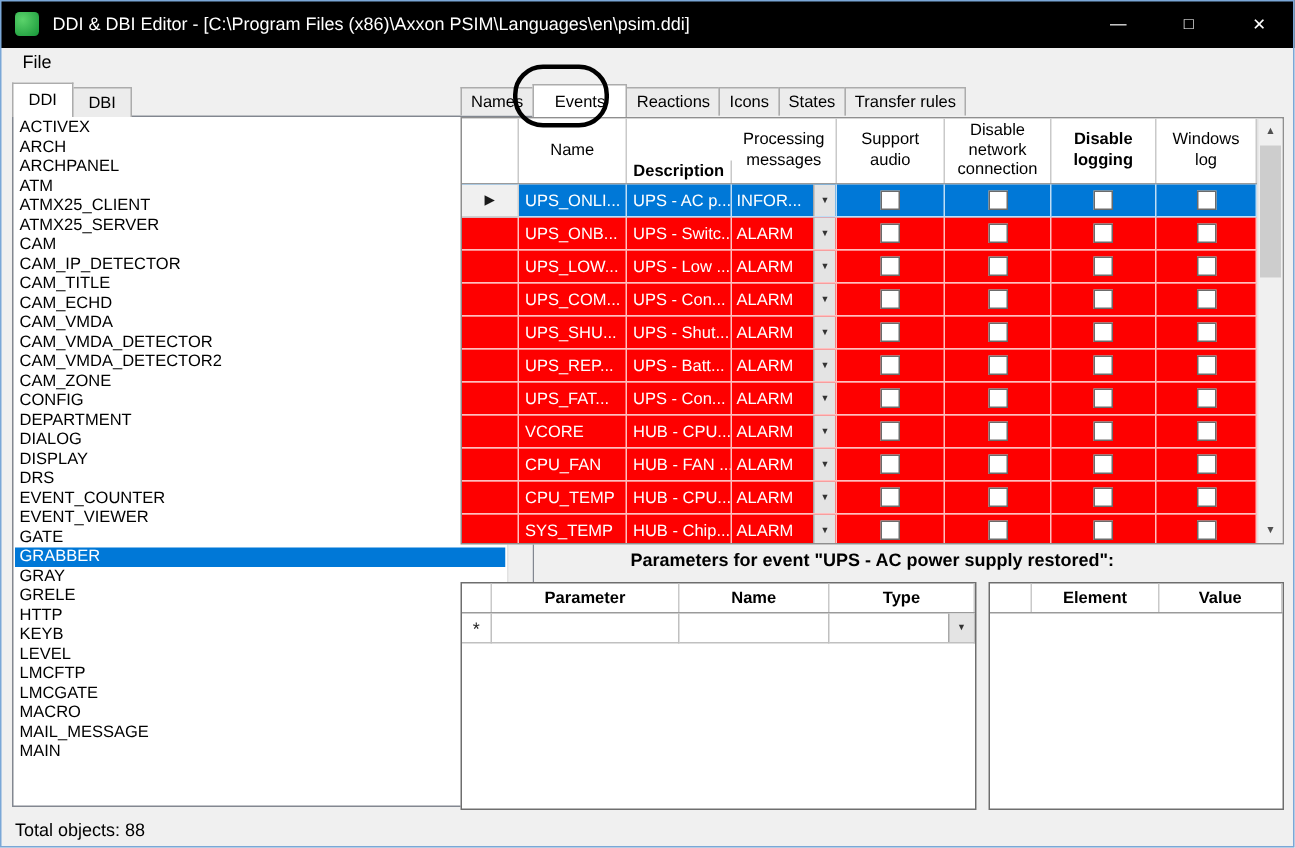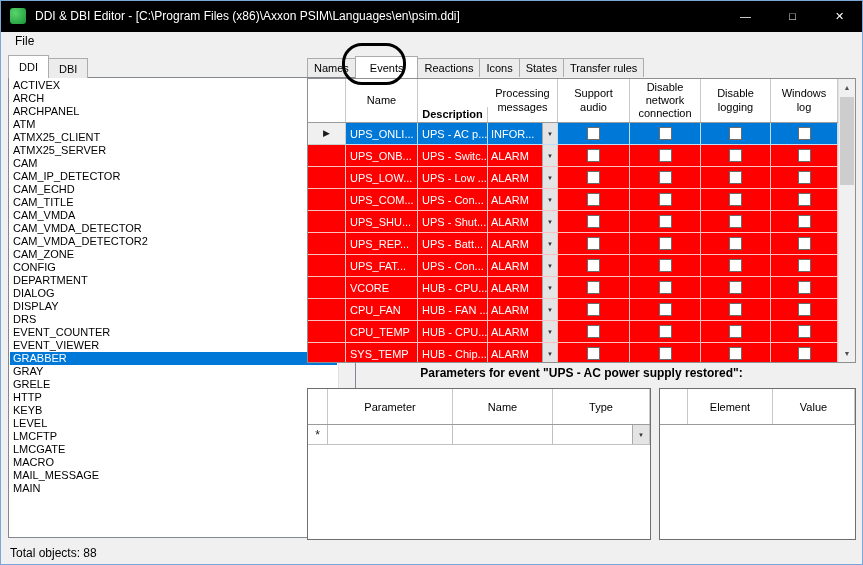--- a/index.html
+++ b/index.html
@@ -56,21 +56,21 @@
   .ghead { display:flex; height:44px; background:#fff; border-bottom:1px solid #9b9b9b; }
   .gh { display:flex; align-items:center; justify-content:center; text-align:center;
         font-size:11px; line-height:1.2; border-right:1px solid #c9c9c9; padding:1px 4px; }
   .gh.bold { font-weight:bold;margin-top:28px; }
   .col-rowsel { width:38px; flex:0 0 38px; }
   .col-name  { width:72px; flex:0 0 72px; }
   .col-desc  { width:70px; flex:0 0 70px; }
   .col-proc  { width:70px; flex:0 0 70px; }
   .col-audio { width:72px; flex:0 0 72px; }
   .col-net   { width:71px; flex:0 0 71px; }
-  .col-log   { width:70px; flex:0 0 70px; }
+  .col-log   { width:70px; flex:0 0 70px;font-weight:bold; }
   .col-win   { width:67px; flex:0 0 67px; }
 
   .grow { display:flex; height:22px; font-size:11px; color:#fff; }
   .grow.ralarm { background:var(--alarm,#fe0000); }
   .grow.rsel   { background:var(--sel,#0078d7); }
   .grow .c { display:flex; align-items:center; overflow:hidden;
              border-right:1px solid rgba(255,255,255,.75); border-bottom:1px solid rgba(255,255,255,.75); }
   .grow .col-rowsel { justify-content:center; }
   .grow.rsel .col-rowsel { background:#f0f0f0; border-right:1px solid #cfcfcf; border-bottom:1px solid #cfcfcf; }
   .arrow { font-size:9px; color:#1a1a1a; line-height:1; }
@@ -83,21 +83,21 @@
   .ddar { font-size:6px; color:#333; line-height:1; }
   .grow .chk { justify-content:center; }
   .cb { width:13px; height:13px; background:#fff; border:1px solid #6b6b6b; display:block; }
 
   
   .params-title { position:absolute; left:307px; top:366px; width:549px; text-align:center;
                   font-size:12px; font-weight:bold; white-space:nowrap; }
   .pgrid { position:absolute; top:388px; height:152px; background:#fff; border:1px solid #6e6e6e; }
   .pgrid.pleft  { left:307px; width:344px; }
   .pgrid.pright { left:659px; width:197px; }
-  .pg-header { display:flex; height:36px; border-bottom:1px solid #9b9b9b; }
+  .pg-header { display:flex; height:20px; border-bottom:1px solid #9b9b9b;font-weight:bold; }
   .pg-h { font-size:11px; display:flex; align-items:center; justify-content:center; border-right:1px solid #c9c9c9; }
   .pw-sel   { width:20px;  flex:0 0 20px; }
   .pw-param { width:125px; flex:0 0 125px; }
   .pw-pname { width:100px; flex:0 0 100px; }
   .pw-type  { flex:1; }
   .pw-rsel  { width:28px; flex:0 0 28px; }
   .pw-elem  { width:85px; flex:0 0 85px; }
   .pw-val   { flex:1; }
   .pg-row { display:flex; height:20px; }
   .pg-c { border-right:1px solid #c0c0c0; border-bottom:1px solid #c0c0c0; display:flex; align-items:center; }
@@ -141,33 +141,34 @@
 <div class="listbox">
   <div class="list-items">
       <div class="list-item">ACTIVEX</div>
       <div class="list-item">ARCH</div>
       <div class="list-item">ARCHPANEL</div>
       <div class="list-item">ATM</div>
       <div class="list-item">ATMX25_CLIENT</div>
       <div class="list-item">ATMX25_SERVER</div>
       <div class="list-item">CAM</div>
       <div class="list-item">CAM_IP_DETECTOR</div>
+      <div class="list-item">CAM_TITLE</div>
       <div class="list-item">CAM_ECHD</div>
-      <div class="list-item">CAM_TITLE</div>
       <div class="list-item">CAM_VMDA</div>
       <div class="list-item">CAM_VMDA_DETECTOR</div>
       <div class="list-item">CAM_VMDA_DETECTOR2</div>
       <div class="list-item">CAM_ZONE</div>
       <div class="list-item">CONFIG</div>
       <div class="list-item">DEPARTMENT</div>
       <div class="list-item">DIALOG</div>
       <div class="list-item">DISPLAY</div>
       <div class="list-item">DRS</div>
       <div class="list-item">EVENT_COUNTER</div>
       <div class="list-item">EVENT_VIEWER</div>
+      <div class="list-item">GATE</div>
       <div class="list-item selected">GRABBER</div>
       <div class="list-item">GRAY</div>
       <div class="list-item">GRELE</div>
       <div class="list-item">HTTP</div>
       <div class="list-item">KEYB</div>
       <div class="list-item">LEVEL</div>
       <div class="list-item">LMCFTP</div>
       <div class="list-item">LMCGATE</div>
       <div class="list-item">MACRO</div>
       <div class="list-item">MAIL_MESSAGE</div>

